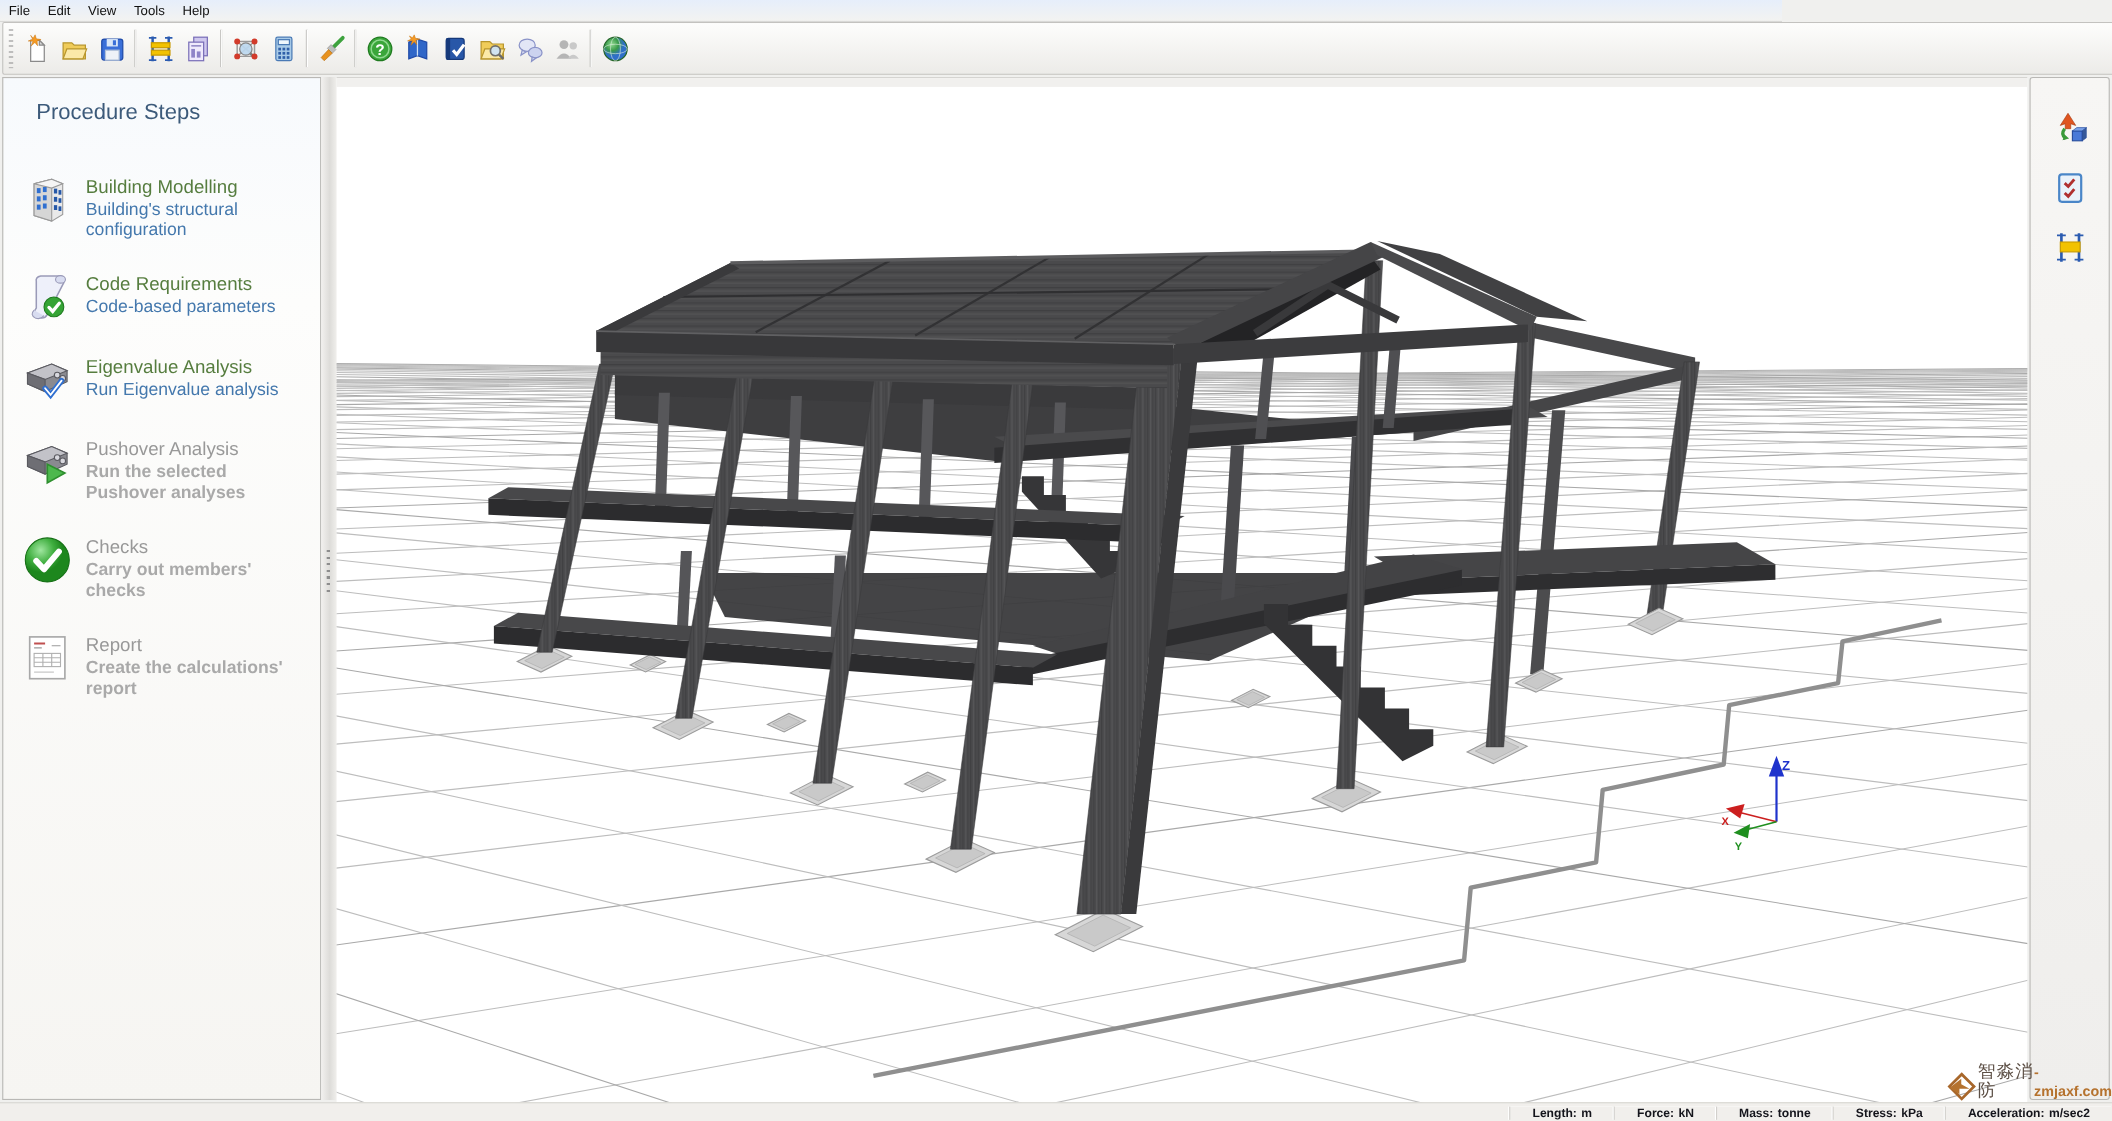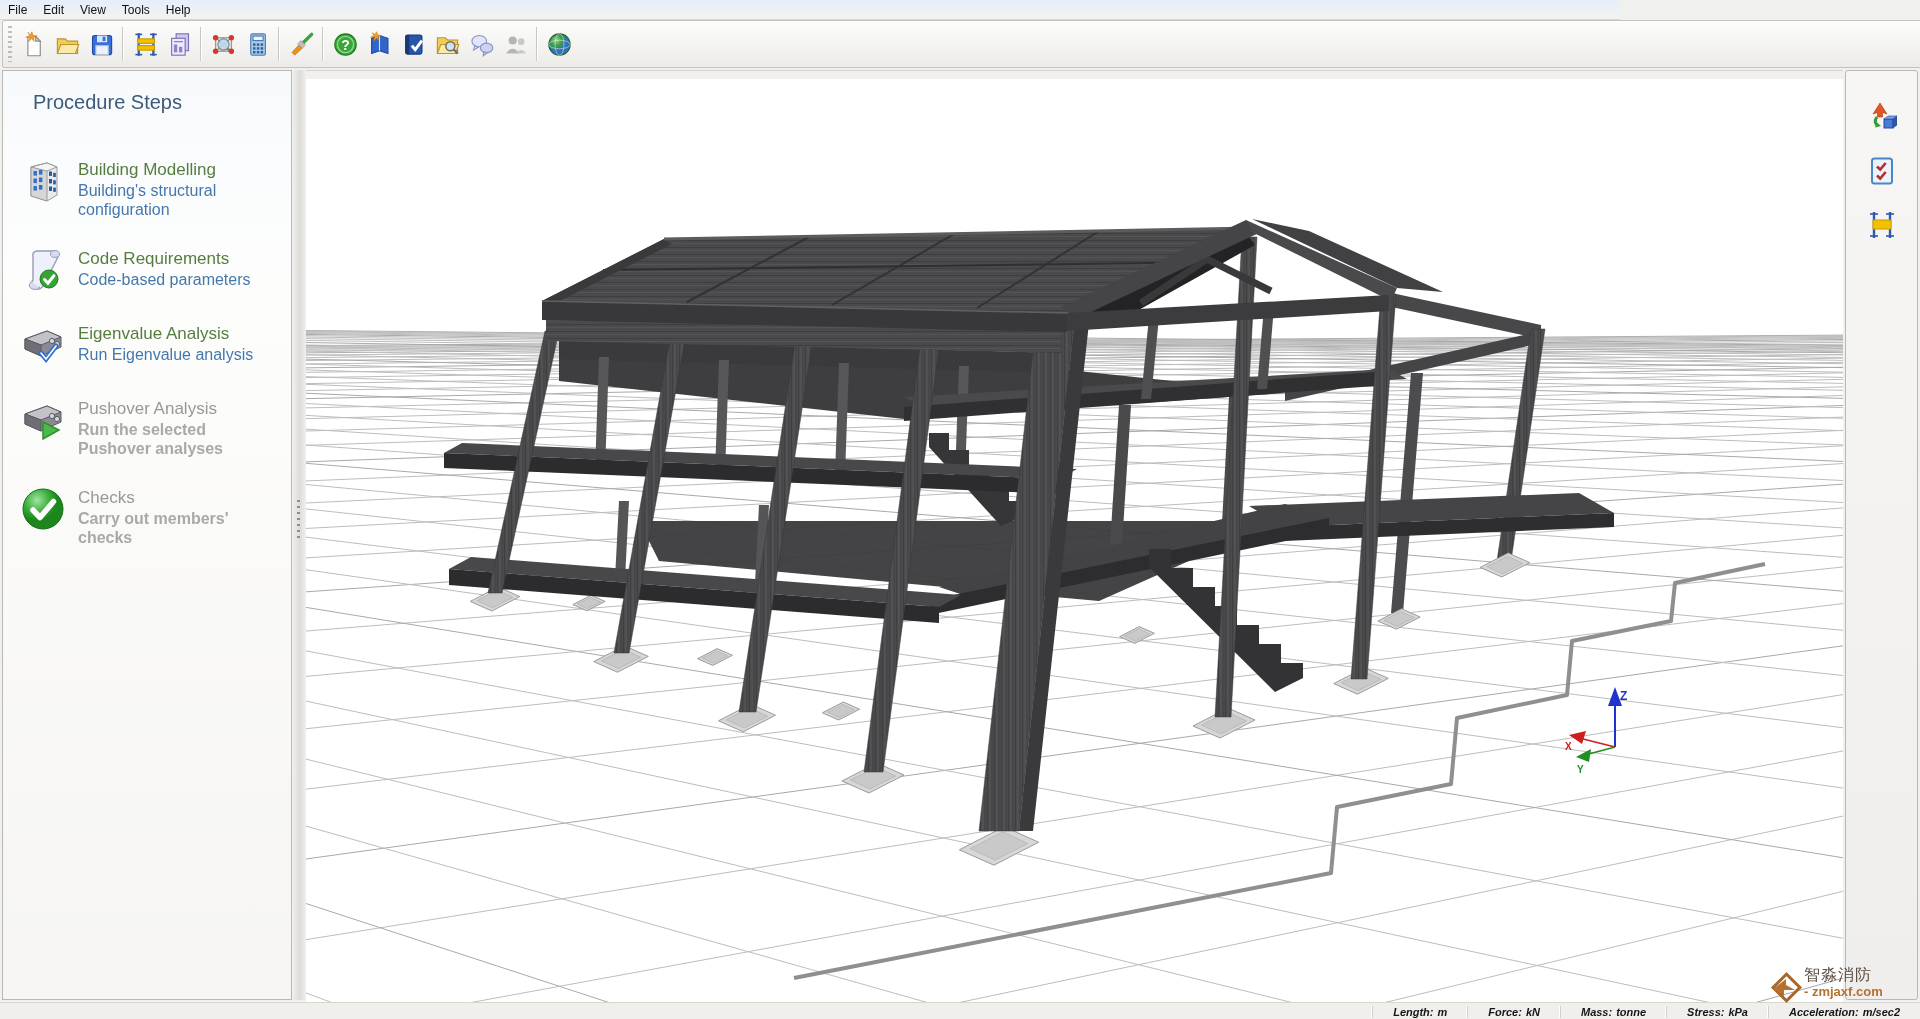--- a/index.html
+++ b/index.html
@@ -49,26 +49,26 @@
   
   .right-panel{position:absolute;left:1845px;top:70px;width:73px;height:930px;
     background:linear-gradient(#f7f6f4,#efeeec);border:1px solid #b9b8b5;border-radius:3px;
     box-sizing:border-box;display:flex;flex-direction:column;align-items:center;padding-top:26px;}
   .rp-btn{width:40px;height:40px;margin-bottom:14px;display:flex;align-items:center;justify-content:center;}
   .rp-btn svg{width:30px;height:30px;}
   
   .statusbar{position:absolute;left:0;top:1002px;width:1920px;height:17px;
     background:#f1efec;border-top:1px solid #d8d6d2;display:flex;justify-content:flex-end;
     align-items:center;font-size:11px;font-weight:bold;color:#15151c;}
-  .sb-seg{padding:0 20px;border-left:1px solid #d2d0cc;box-shadow:-1px 0 0 #fff;white-space:nowrap;font-style:italic;}
+  .sb-seg{padding:0 20px;border-left:1px solid #d2d0cc;box-shadow:-1px 0 0 #fff;white-space:nowrap;}
   .sb-seg .v{margin-left:4px;}
   
   .watermark{position:absolute;left:1768px;top:966px;z-index:30;display:flex;align-items:flex-start;}
   .wm-logo{width:36px;height:38px;margin-top:4px;}
-  .wm-txt{display:flex;flex-direction:column;line-height:17px;}
+  .wm-txt{display:flex;flex-direction:row;line-height:17px;}
   .wm-name{font-size:16px;color:#5c4f45;letter-spacing:1px;}
   .wm-site{font-size:13px;font-weight:bold;color:#b5722e;}
 </style>
 </head>
 <body>
 
 <div class="menubar">
   <span>File</span>
   <span>Edit</span>
   <span>View</span>
@@ -326,20 +326,38 @@
           </defs>
       <circle cx="24" cy="24" r="20" fill="url(#gBall)" stroke="#167016"></circle>
       <path d="M14 25l7 7.5 13.5-16" stroke="#fff" stroke-width="5.5" fill="none" stroke-linecap="round" stroke-linejoin="round"></path>
         </svg></span>
     <span class="lp-txt">
       <span class="lp-label" style="display:block">Checks</span>
       <span class="lp-desc">Carry out members' checks</span>
     </span>
   </div>
 
+  <div class="lp-item off">
+    <span class="ic"><svg viewBox="0 0 48 48">
+      <rect x="8" y="5" width="32" height="38" fill="#fff" stroke="#a8a8a8" stroke-width="1.5"></rect>
+      <line x1="12" y1="11" x2="22" y2="11" stroke="#c05050" stroke-width="2"></line>
+      <line x1="12" y1="15" x2="19" y2="15" stroke="#9a9a9a"></line>
+          <line x1="28" y1="13" x2="36" y2="13" stroke="#9a9a9a"></line>
+      <rect x="12" y="20" width="24" height="12" fill="none" stroke="#b0b0b0"></rect>
+      <line x1="12" y1="24" x2="36" y2="24" stroke="#b0b0b0"></line>
+          <line x1="12" y1="28" x2="36" y2="28" stroke="#b0b0b0"></line>
+      <line x1="20" y1="20" x2="20" y2="32" stroke="#b0b0b0"></line>
+          <line x1="28" y1="20" x2="28" y2="32" stroke="#b0b0b0"></line>
+      <line x1="12" y1="37" x2="30" y2="37" stroke="#c8c8c8"></line>
+        </svg></span>
+    <span class="lp-txt">
+      <span class="lp-label" style="display:block">Report</span>
+      <span class="lp-desc">Create the calculations' report</span>
+    </span>
+  </div>
 </div>
 
 <div class="splitter">
   <div class="split-handle"></div>
 </div>
 
 <div class="viewport">
   <div class="vp-strip"></div>
   <svg id="scene" width="1537" height="932" viewBox="307 70 1537 932">
     <defs>

